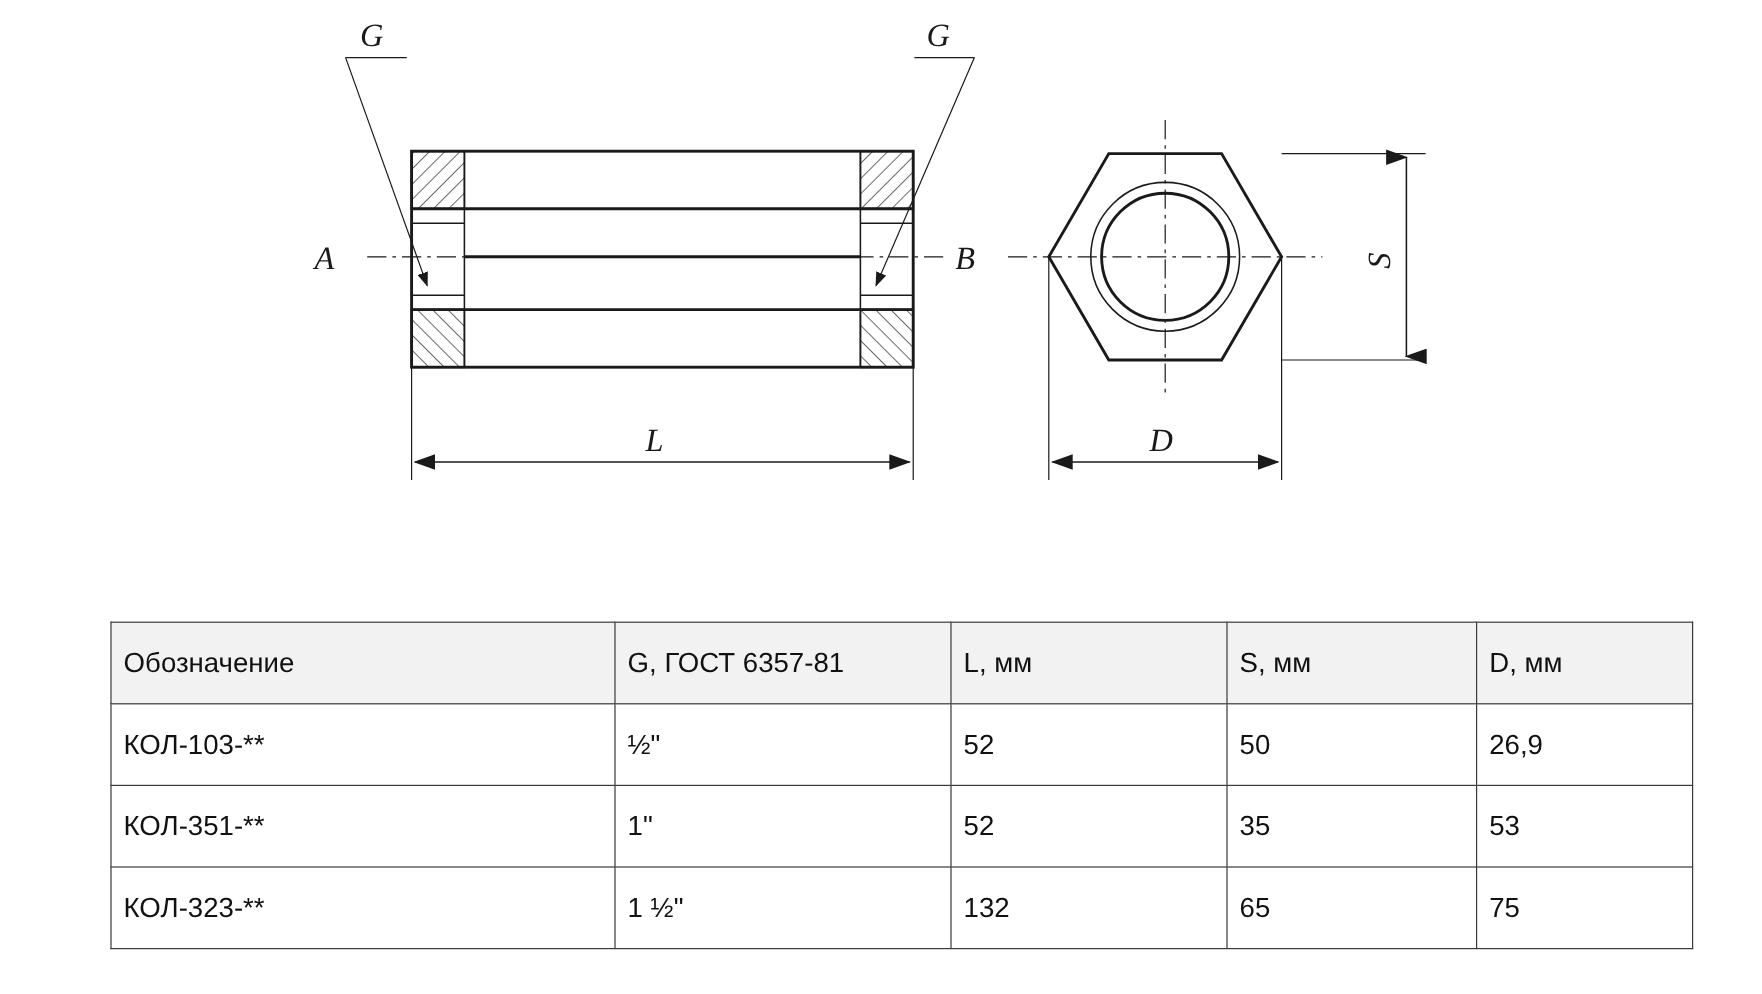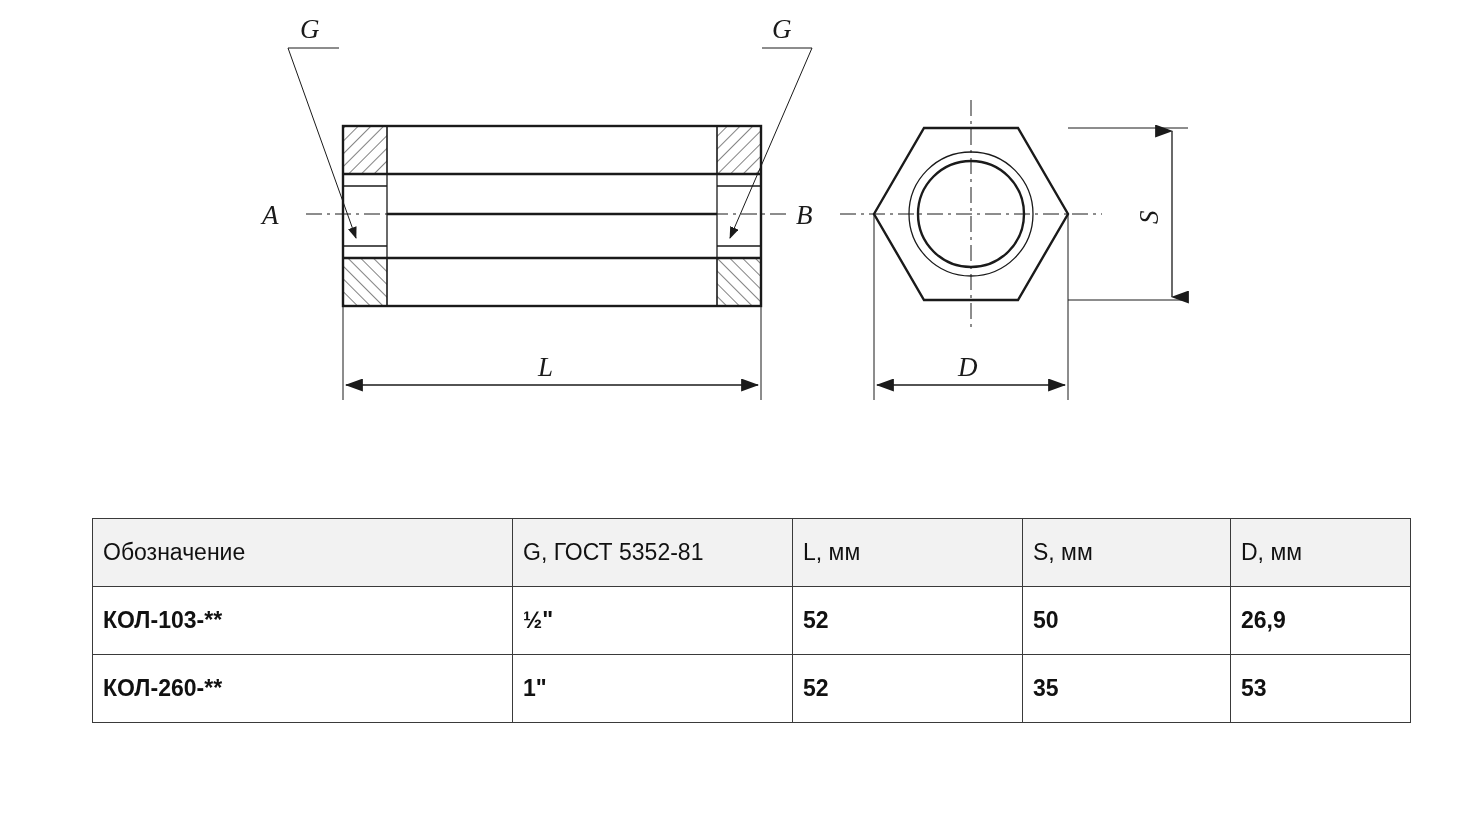--- a/index.html
+++ b/index.html
@@ -35,21 +35,21 @@
     border-collapse: collapse;
     width: 1318px;
     table-layout: fixed;
   }
   table.spec th, table.spec td {
     border: 1px solid #3a3a3a;
     text-align: left;
     vertical-align: middle;
     padding: 0 10px;
     font-size: 23px;
-    font-weight: bold;
+    font-weight: normal;
     height: 68px;
     box-sizing: border-box;
     color: #111111;
   }
   table.spec thead th {
     background: #f2f2f2;
     font-weight: normal;
   }
   col.c-desig { width: 420px; }
   col.c-g     { width: 280px; }
@@ -168,36 +168,43 @@
     <colgroup>
       <col class="c-desig">
         <col class="c-g">
         <col class="c-l">
         <col class="c-s">
         <col class="c-d">
     </colgroup>
     <thead>
       <tr>
         <th>Обозначение</th>
-        <th>G, ГОСТ 5352-81</th>
+        <th>G, ГОСТ 6357-81</th>
         <th>L, мм</th>
         <th>S, мм</th>
         <th>D, мм</th>
       </tr>
     </thead>
     <tbody>
       <tr>
         <td>КОЛ-103-**</td>
         <td>½"</td>
         <td>52</td>
         <td>50</td>
         <td>26,9</td>
       </tr>
       <tr>
-        <td>КОЛ-260-**</td>
+        <td>КОЛ-351-**</td>
         <td>1"</td>
         <td>52</td>
         <td>35</td>
         <td>53</td>
       </tr>
+      <tr>
+        <td>КОЛ-323-**</td>
+        <td>1 ½"</td>
+        <td>132</td>
+        <td>65</td>
+        <td>75</td>
+      </tr>
     </tbody>
   </table>
 </div>
 
 </body></html>

